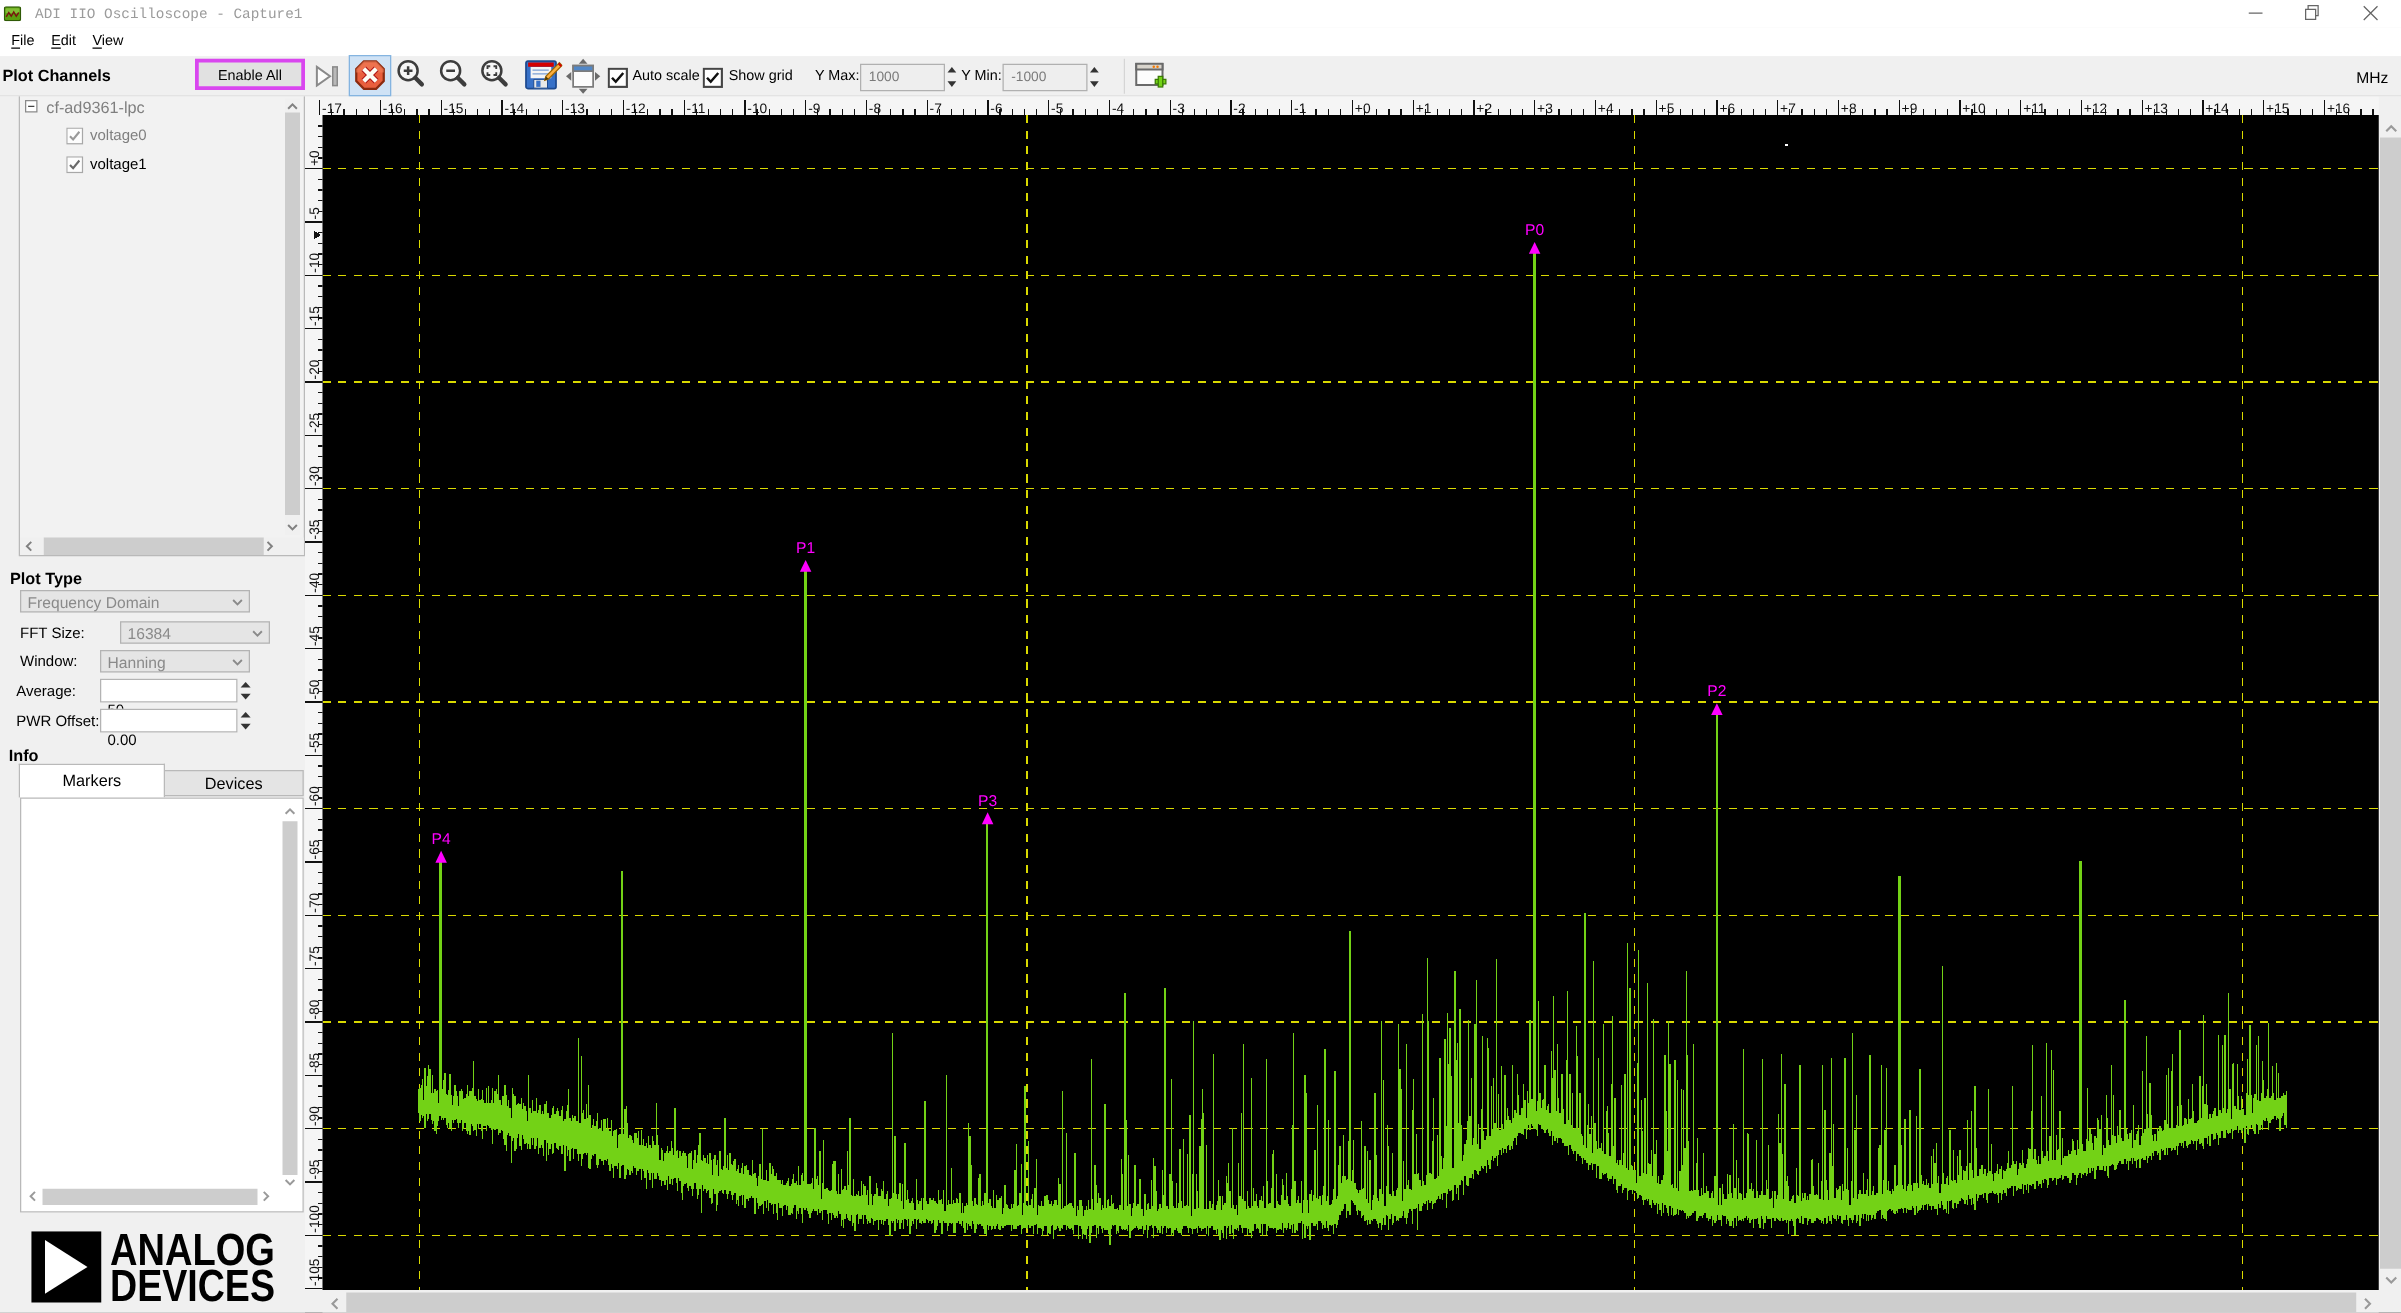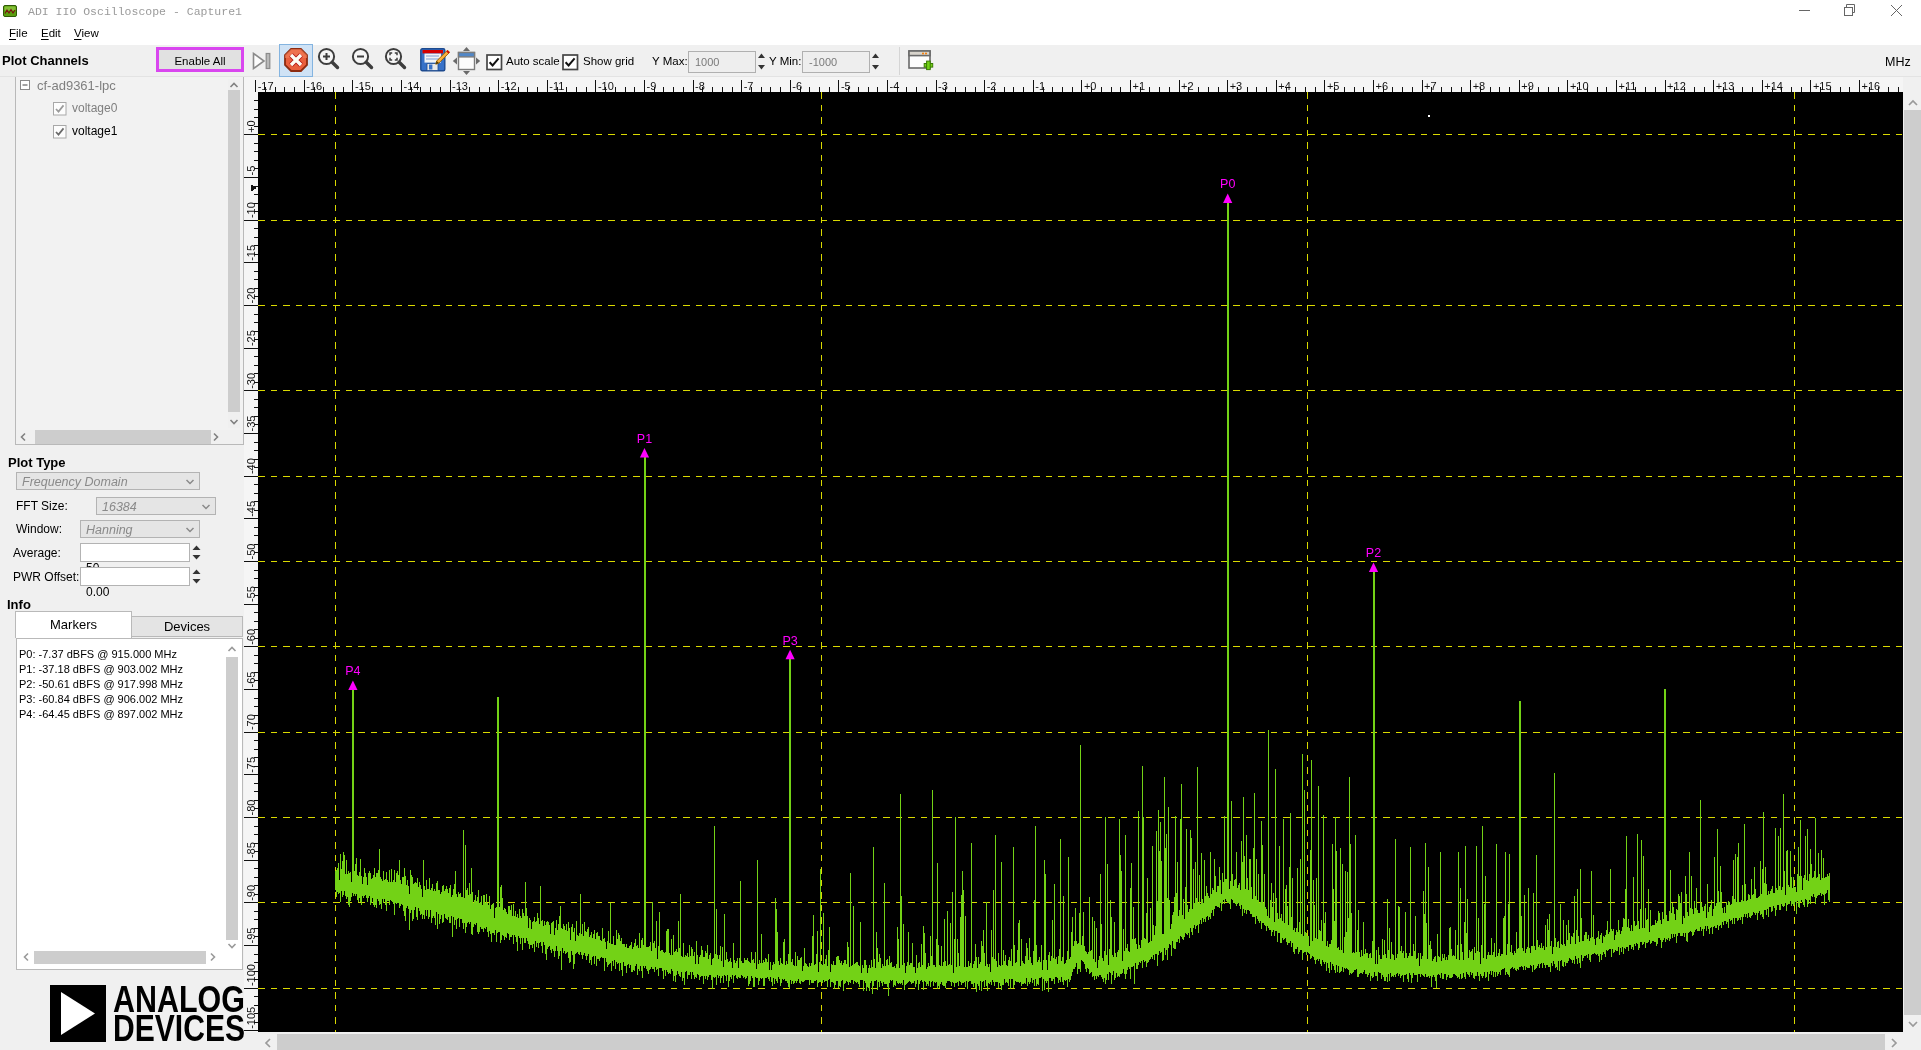--- a/index.html
+++ b/index.html
@@ -12,34 +12,34 @@
 .menu u { text-decoration:underline; text-underline-offset:2px; }
 #toolbar { position:absolute; left:0; top:45px; width:1921px; height:32px; background:#f0f0f0; border-bottom:1px solid #e3e3e3; z-index:5; }
 #panel { position:absolute; left:0; top:46px; width:244px; height:1004px; background:#f0f0f0; }
 .lbl { position:absolute; font-size:12px; color:#000; }
 .lbl11 { position:absolute; font-size:11px; color:#000; }
 .bold { font-weight:bold; }
 .graytext { color:#7f7f7f; }
 .btn { position:absolute; background:#e1e1e1; border:3px solid #d946ef; font-size:11.5px; text-align:center; }
 .tbtext { position:absolute; top:10px; font-size:11.5px; color:#000; }
 .combo { position:absolute; left:16px; width:184px; height:18px; background:#e5e5e5; border:1px solid #b3b3b3; }
-.combo span { position:absolute; left:5px; top:2px; font-size:12.5px; color:#8a8a8a;font-style:italic; }
+.combo span { position:absolute; left:5px; top:2px; font-size:12.5px; color:#8a8a8a; }
 .spin { position:absolute; left:80px; width:110px; height:19px; background:#fff; border:1px solid #b3b3b3; }
 .spin span { position:absolute; left:5px; top:2px; font-size:12px; color:#000;margin-top:15px; }
 .entry { position:absolute; height:22px; background:#eeeeee; border:1px solid #b0b0b0; }
 .entry span { position:absolute; left:6px; top:4px; font-size:11px; color:#7a7a7a; }
 .sb-trough { position:absolute; background:#f0f0f0; }
 .sb-thumb { position:absolute; background:#cdcdcd; }
 .chev { position:absolute; }
 #plotbg { position:absolute; left:258px; top:92px; width:1645px; height:940px; background:#000; }
 #xruler { position:absolute; left:244px; top:77px; width:1659px; height:15px; background:#f5f5f5; }
 #yruler { position:absolute; left:244px; top:92px; width:14px; height:940px; background:#f5f5f5; }
 #corner { position:absolute; left:244px; top:77px; width:14px; height:15px; background:#f5f5f5; }
 .tab { position:absolute; font-size:13px; text-align:center; }
-#adilogo { position:absolute; left:25px; top:985px;margin-left:25px; }
+#adilogo { position:absolute; left:25px; top:985px; }
 </style></head><body>
 
 <div id="titlebar">
   <svg class="abs" style="left:3px;top:5px" width="14" height="12">
     <rect x="0.5" y="0.5" width="13" height="11" rx="1.5" fill="#5a9e0f" stroke="#2f5a06"></rect>
     <rect x="1.5" y="1.5" width="11" height="4" rx="1" fill="#8cc63e" opacity="0.8"></rect>
     <path d="M2 8.5 L4 5 L6 8 L8 4.5 L10 8 L12 5" stroke="#7a1010" stroke-width="1.1" fill="none"></path>
   </svg>
   <div id="titletext">ADI IIO Oscilloscope - Capture1</div>
   <svg class="winbtn" style="left:1794px;top:0" width="20" height="22">
@@ -234,25 +234,20 @@
     <polygon points="0.5,5 8.5,5 4.5,0.5" fill="#333"></polygon>
     <polygon points="0.5,10 8.5,10 4.5,14.5" fill="#333"></polygon>
   </svg>
 
   <div class="lbl bold" style="left:7px;top:551px;font-size:13px">Info</div>
 
   <div class="tab" style="left:131px;top:570px;width:112px;height:21px;background:#e4e4e4;border:1px solid #b9b9b9;line-height:20px">Devices</div>
   <div class="tab" style="left:15px;top:565px;width:117px;height:27px;background:#fff;border:1px solid #b9b9b9;border-bottom:none;line-height:26px">Markers</div>
 
   <div class="abs" style="left:16px;top:592px;width:227px;height:332px;background:#fff;border:1px solid #b9b9b9"></div>
-  <div class="lbl11" style="left:19px;top:601px;line-height:15px;white-space:pre">P0: -7.37 dBFS @ 915.000 MHz
-P1: -37.18 dBFS @ 903.002 MHz
-P2: -50.61 dBFS @ 917.998 MHz
-P3: -60.84 dBFS @ 906.002 MHz
-P4: -64.45 dBFS @ 897.002 MHz</div>
 
   <svg class="chev" style="left:227px;top:599px" width="10" height="8">
       <path d="M1.5 6 L5 2.5 L8.5 6" fill="none" stroke="#9a9a9a" stroke-width="1.6"></path>
     </svg>
   <div class="sb-thumb" style="left:226px;top:611px;width:12px;height:283px"></div>
   <svg class="chev" style="left:227px;top:896px" width="10" height="8">
       <path d="M1.5 2 L5 5.5 L8.5 2" fill="none" stroke="#9a9a9a" stroke-width="1.6"></path>
     </svg>
 
   <svg class="chev" style="left:22px;top:906px" width="8" height="10">

